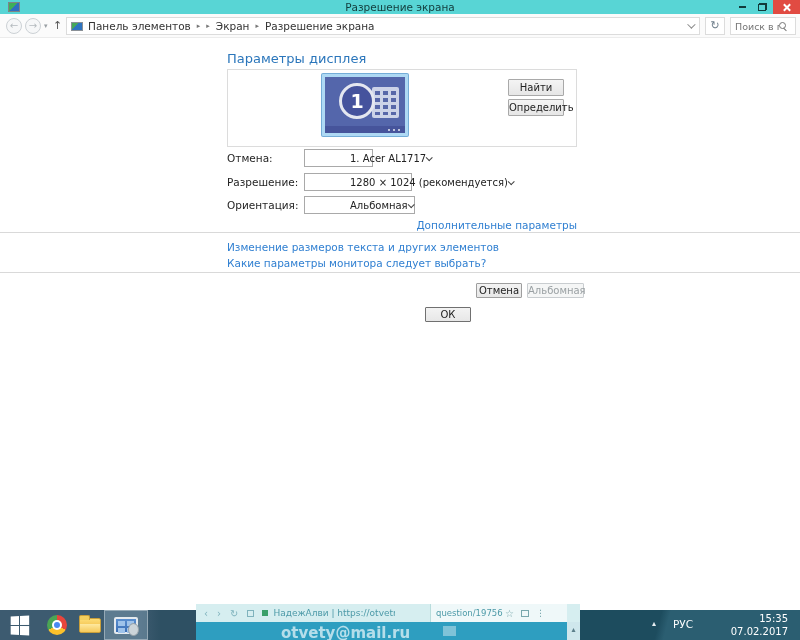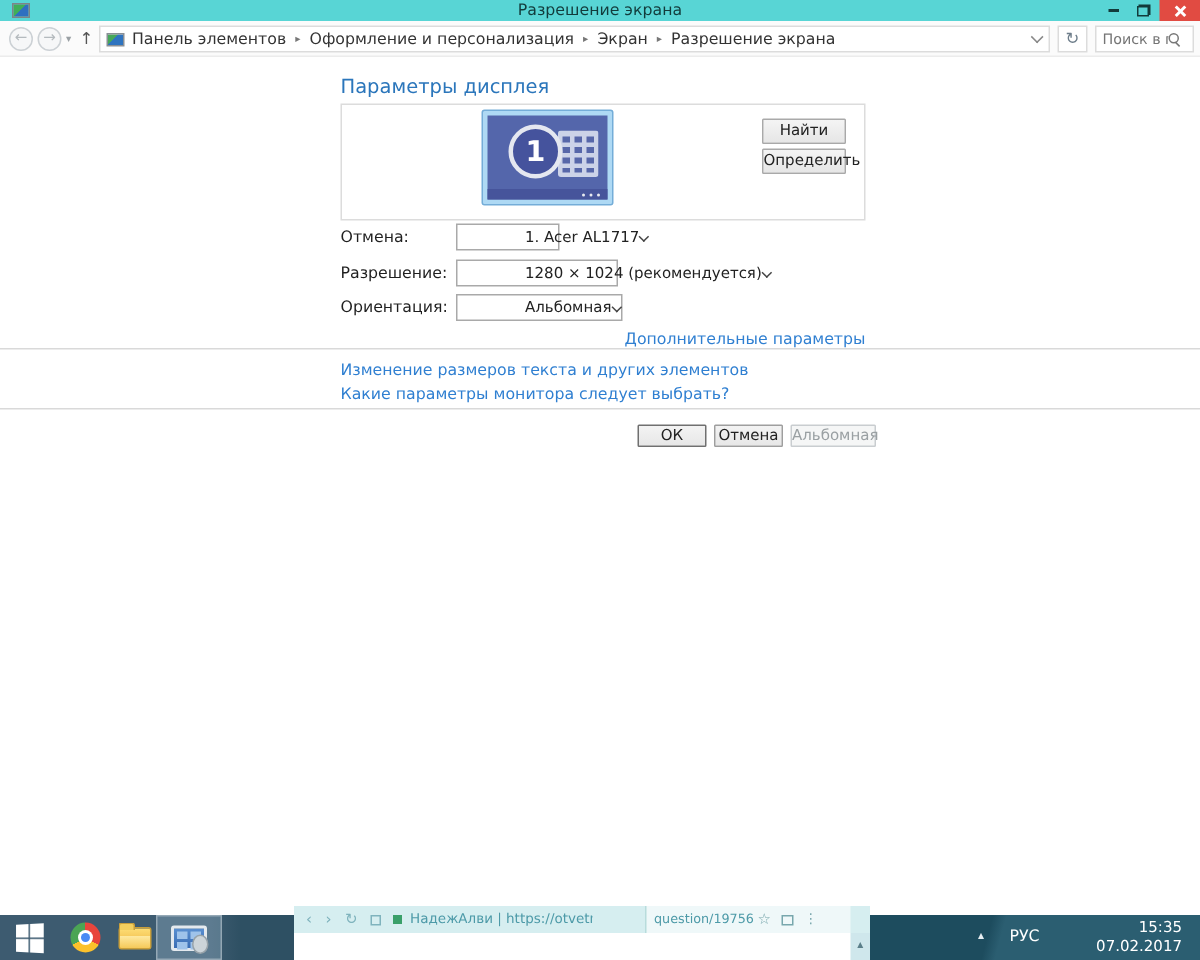--- a/index.html
+++ b/index.html
@@ -68,21 +68,21 @@
   .row2 { top:173px; } .row2 .combo { width:108px; }
   .row3 { top:196px; } .row3 .combo { width:111px; }
   .link { color:#2f7fd1; font-size:10.5px; cursor:pointer; }
   .advlink { position:absolute; left:227px; top:219px; width:350px; text-align:right; }
   .hr { position:absolute; left:0; width:800px; height:1px; background:#d9d9d9; }
   .hr1 { top:232px; } .hr2 { top:272px; }
   .link1 { position:absolute; left:227px; top:241px; }
   .link2 { position:absolute; left:227px; top:257px; }
   .dlgbtn { position:absolute; top:283px; height:15px; font-family:"DejaVu Sans",sans-serif; font-size:10px; color:#222;
     background:linear-gradient(#f3f3f3,#e7e7e7); border:1px solid #9e9e9e; border-radius:1px; }
-  .btn-ok { left:425px; width:46px; border-color:#707070; }
+  .btn-ok { left:425px; width:46px; border-color:#707070;margin-top:24px; }
   .btn-cancel { left:476px; width:46px; }
   .btn-apply { left:527px; width:57px; color:#9aa0a3; border-color:#c9cdd0; background:#f5f6f6; }
   
   .bfrag { position:absolute; left:196px; top:604px; width:384px; height:36px; }
   .bfrag .urlstrip { position:absolute; left:0; top:0; width:384px; height:18px; background:#d6eef0; display:flex; align-items:center; }
   .ghostnav { display:flex; gap:9px; margin-left:8px; color:#7fb3bd; font-size:10px; align-items:center; }
   .ghostbox { width:7px; height:7px; border:1px solid #7fb3bd; }
   .greendot { width:6px; height:6px; background:#3aa06a; margin-left:8px; flex:0 0 auto; }
   .bmtext { margin-left:5px; font-size:9px; color:#4d9aa8; white-space:nowrap; overflow:hidden; width:122px; }
   .urlbox { position:absolute; left:234px; top:0; width:137px; height:18px; background:rgba(255,255,255,.6);
@@ -144,21 +144,20 @@
   <div class="toolbar">
     <span class="navcirc nav-back"><span>←</span></span>
     <span class="navcirc nav-fwd"><span>→</span></span>
     <span class="nav-chev">▾</span>
     <span class="nav-up"><span>↑</span></span>
     <div class="addrbox">
       <span class="scrico"></span>
       <div class="crumbs">
         <span>Панель элементов</span>
         <span class="csep">▸</span>
-        <span>Оформление и персонализация</span>
         <span class="csep">▸</span>
         <span>Экран</span>
         <span class="csep">▸</span>
         <span>Разрешение экрана</span>
       </div>
       <span class="addr-chev"></span>
     </div>
     <span class="refreshbtn"><span>↻</span></span>
     <div class="searchbox">
       <input placeholder="Поиск в п..." style="">
@@ -244,20 +243,24 @@
       </span>
       <span class="greendot"></span>
       <span class="bmtext">НадежАлви | https://otvetmail.ru/que</span>
       <div class="urlbox">
         <span class="urltext">question/197567657</span>
         <span class="star">☆</span>
         <span class="extbox"></span>
         <span class="dots3">⋮</span>
       </div>
     </div>
+    <div class="bcontent">
+      <span class="bigmail">otvety@mail.ru</span>
+      <span class="mailbtn"></span>
+    </div>
     <div class="bscroll">
       <span>▴</span>
     </div>
   </div>
 
   <div class="tb-left">
     <span class="tbbtn tb-start">
       <span class="winlogo">
           <i></i>
           <i></i>

